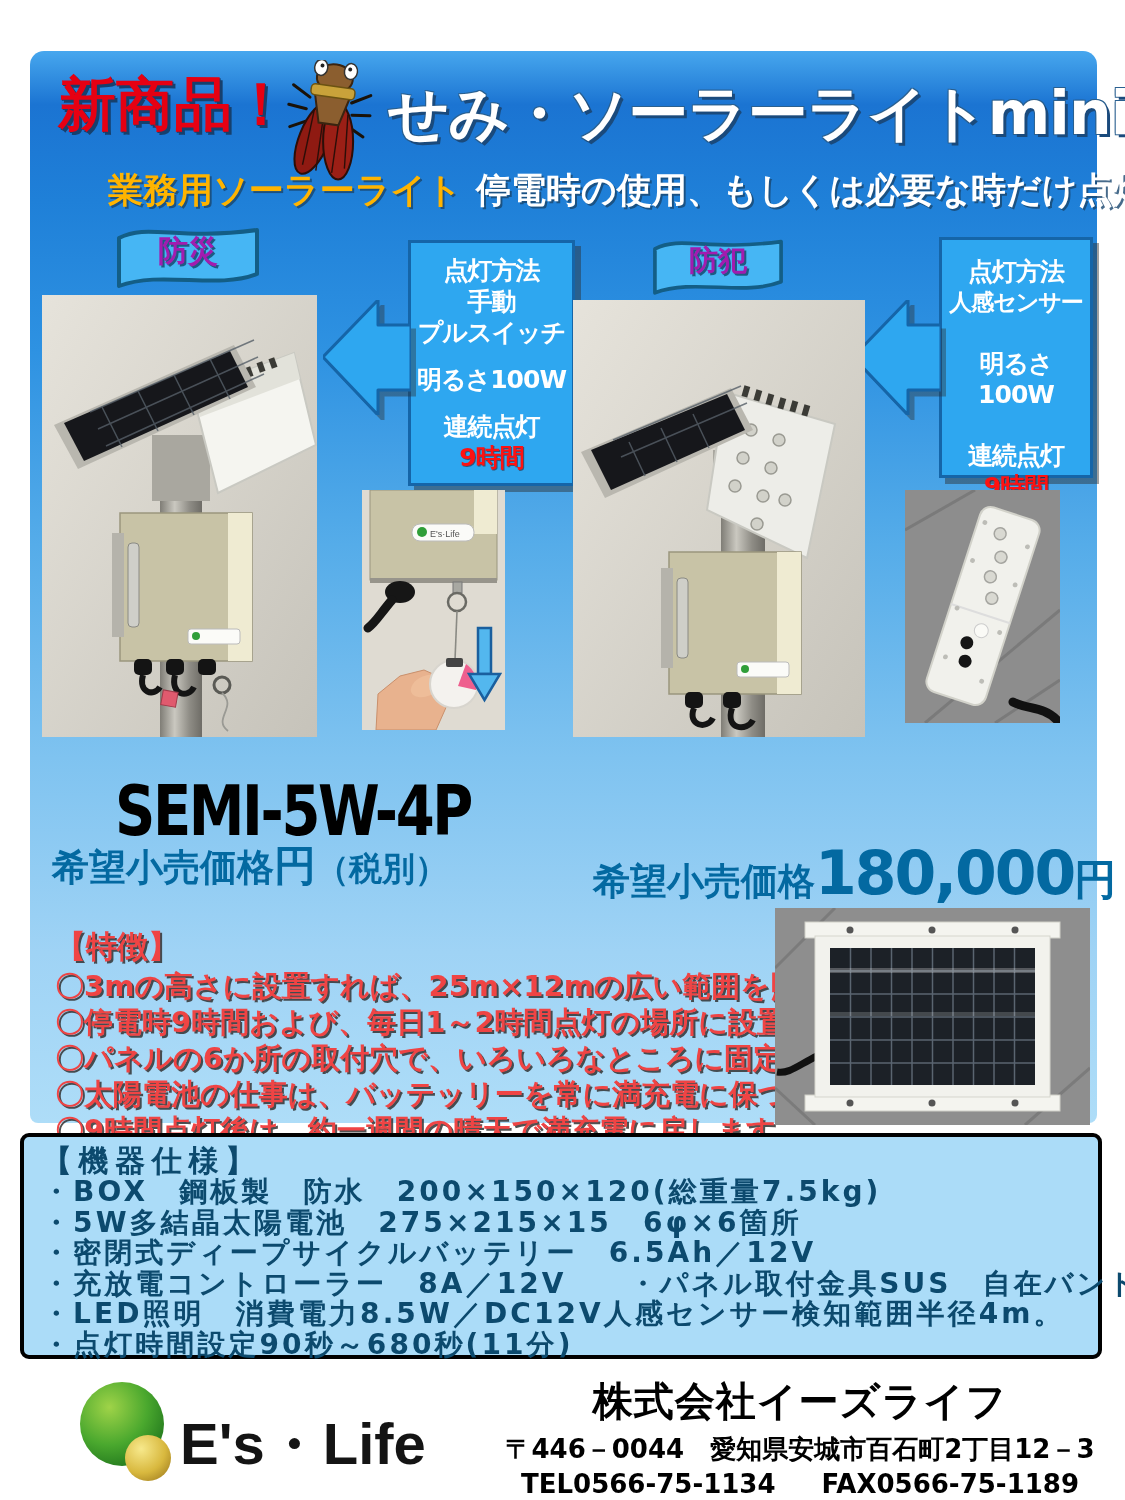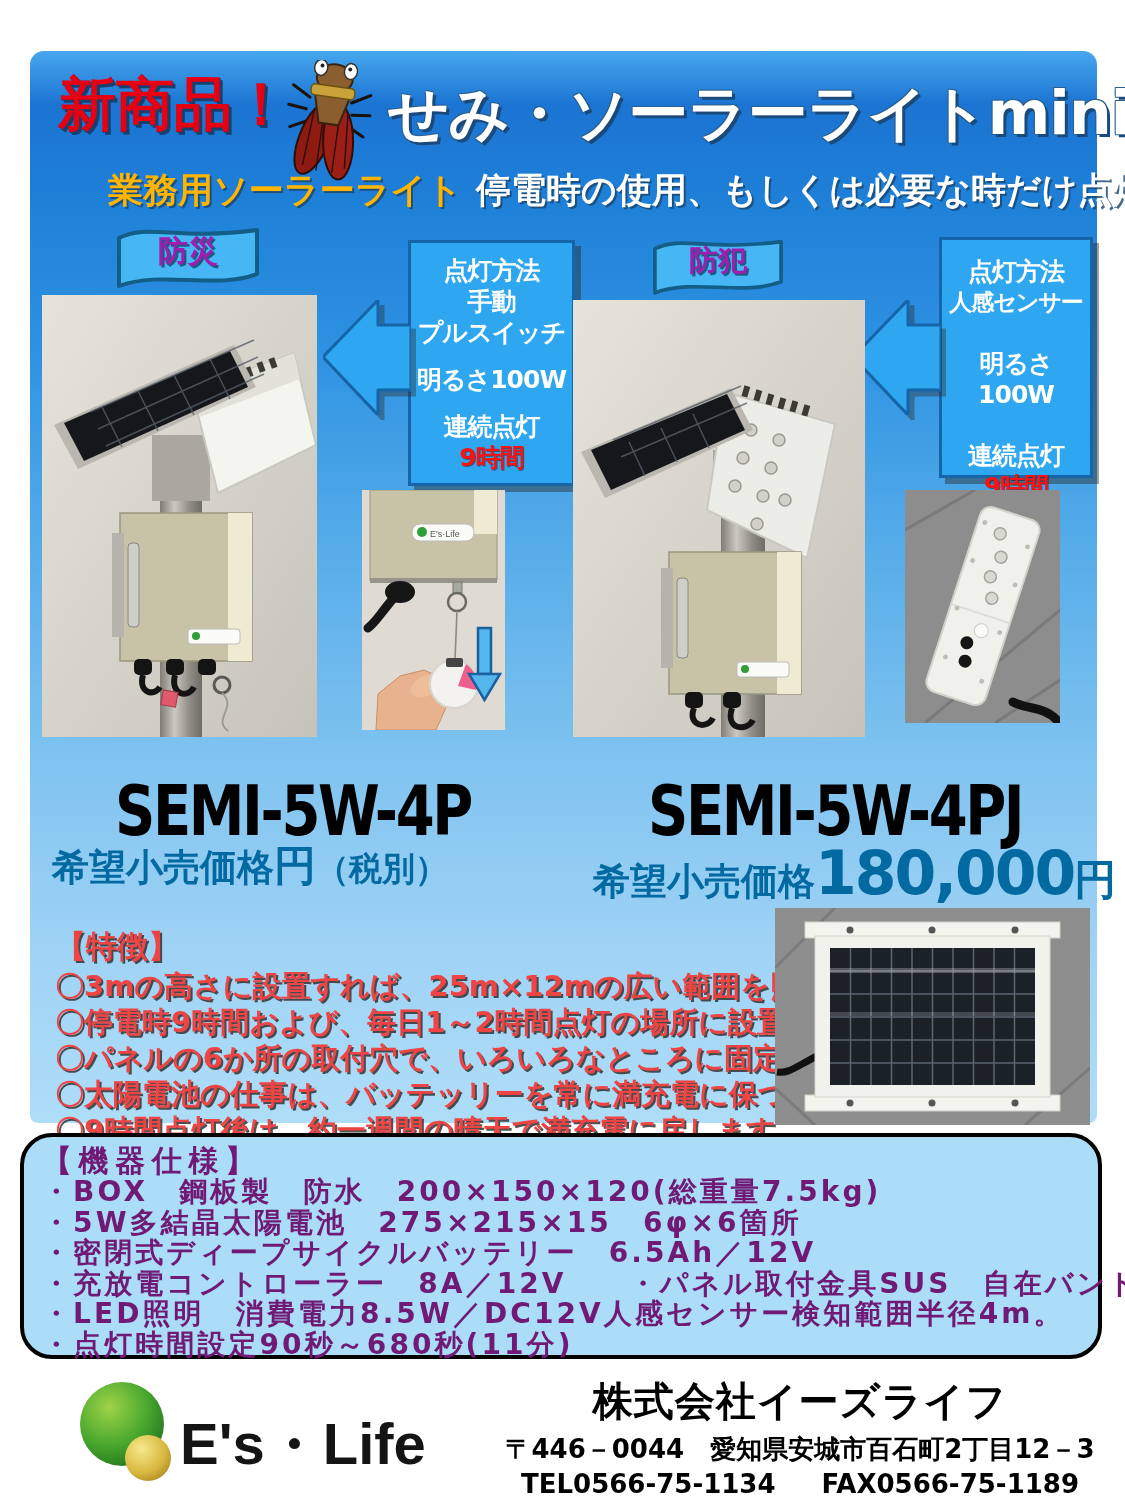--- a/index.html
+++ b/index.html
@@ -30,22 +30,22 @@
     display:inline-block;transform:scaleX(.8);transform-origin:left top;white-space:nowrap;}
   .price{display:flex;align-items:baseline;color:#0369a1;font-weight:bold;white-space:nowrap;}
   .price .pfx{font-size:37px;}
   .price .amt{font-size:60px;letter-spacing:-2px;}
   .price .unit{font-size:42px;}
   .price .tax{font-size:33px;}
   .features{color:#ef4444;font-weight:bold;font-size:29px;line-height:36px;white-space:nowrap;
     text-shadow:2px 2px 0 rgba(50,50,50,.85);}
   .features .fhead{font-size:31px;margin-bottom:4px;}
   .specs-box{left:20px;top:1133px;width:1082px;height:226px;box-sizing:border-box;
-    background:#abdcf8;border:4px solid #000;border-radius:32px;padding:8px 18px;
-    color:#701a75;font-weight:bold;white-space:nowrap;}
+    background:#abdcf8;border:4px solid #000;border-radius:9px;padding:8px 18px;
+    color:#0c4a6e;font-weight:bold;white-space:nowrap;}
   .specs-box .shead{font-size:30px;letter-spacing:.22em;line-height:32px;}
   .specs-box .sline{font-size:28px;letter-spacing:.11em;line-height:30.5px;}
   .footer-info{text-align:center;color:#000;font-weight:bold;white-space:nowrap;}
   .company{font-size:40px;letter-spacing:1px;}
   .address{font-size:26px;margin-top:3px;}
   .telfax{font-size:26px;margin-top:2px;}
   .telfax .gap2{display:inline-block;width:46px;}
 </style>
 </head>
 <body>
@@ -284,23 +284,20 @@
       <circle cx="6" cy="24" r="7" fill="#fafaf6" stroke="#ccc"></circle>
       <circle cx="-4" cy="40" r="6.5" fill="#161616"></circle>
       <circle cx="0" cy="58" r="6.5" fill="#161616"></circle>
     </g>
     <path d="M108,212 C124,220 138,216 152,230" stroke="#111" stroke-width="9" fill="none" stroke-linecap="round"></path>
   </svg>
 
   <div class="abs" style="left:115px;top:770px;">
     <span class="model">SEMI-5W-4P</span>
   </div>
-  <div class="abs" style="left:648px;top:770px;">
-    <span class="model">SEMI-5W-4PJ</span>
-  </div>
 
   <div class="abs price" style="left:52px;top:838px;">
     <span class="pfx">希望小売価格</span>
     <span class="unit">円</span>
     <span class="tax">（税別）</span>
   </div>
   <div class="abs price" style="left:593px;top:838px;">
     <span class="pfx">希望小売価格</span>
     <span class="amt">180,000</span>
     <span class="unit">円</span>

